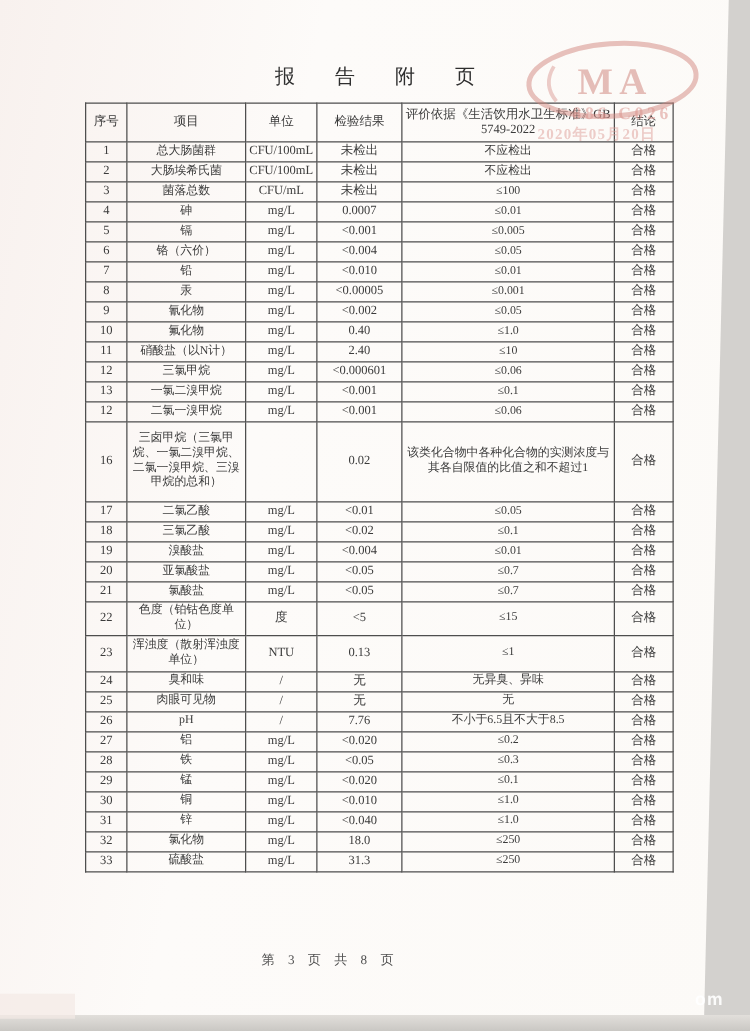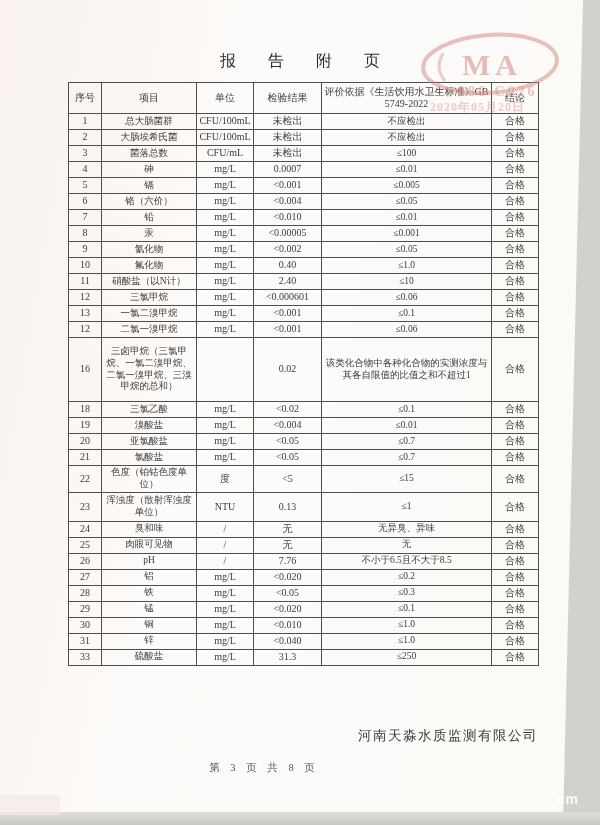--- a/index.html
+++ b/index.html
@@ -223,20 +223,28 @@
         </tr>
         <tr style="height: 64px;">
           <td>16</td>
           <td class="c-item">三卤甲烷（三氯甲烷、一氯二溴甲烷、二氯一溴甲烷、三溴甲烷的总和）</td>
           <td></td>
           <td>0.02</td>
           <td class="c-std">该类化合物中各种化合物的实测浓度与其各自限值的比值之和不超过1</td>
           <td>合格</td>
         </tr>
         <tr>
+          <td>17</td>
+          <td class="c-item">二氯乙酸</td>
+          <td>mg/L</td>
+          <td>&lt;0.01</td>
+          <td class="c-std">≤0.05</td>
+          <td>合格</td>
+        </tr>
+        <tr>
           <td>18</td>
           <td class="c-item">三氯乙酸</td>
           <td>mg/L</td>
           <td>&lt;0.02</td>
           <td class="c-std">≤0.1</td>
           <td>合格</td>
         </tr>
         <tr>
           <td>19</td>
           <td class="c-item">溴酸盐</td>
@@ -332,20 +340,28 @@
           <td>&lt;0.010</td>
           <td class="c-std">≤1.0</td>
           <td>合格</td>
         </tr>
         <tr>
           <td>31</td>
           <td class="c-item">锌</td>
           <td>mg/L</td>
           <td>&lt;0.040</td>
           <td class="c-std">≤1.0</td>
+          <td>合格</td>
+        </tr>
+        <tr>
+          <td>32</td>
+          <td class="c-item">氯化物</td>
+          <td>mg/L</td>
+          <td>18.0</td>
+          <td class="c-std">≤250</td>
           <td>合格</td>
         </tr>
         <tr>
           <td>33</td>
           <td class="c-item">硫酸盐</td>
           <td>mg/L</td>
           <td>31.3</td>
           <td class="c-std">≤250</td>
           <td>合格</td>
         </tr>
@@ -355,17 +371,16 @@
   <svg class="stamp" width="150" height="74" viewBox="0 0 150 74">
     <g transform="rotate(-4 78 40)">
       <ellipse cx="80" cy="40" rx="67" ry="29" fill="none" stroke="rgba(210,133,126,0.5)" stroke-width="4"></ellipse>
       <path d="M 34 26 Q 24 40 34 54" fill="none" stroke="rgba(210,133,126,0.4)" stroke-width="3"></path>
     </g>
     <text x="82" y="51" text-anchor="middle" font-family="Liberation Serif, serif" font-size="30" font-weight="bold" fill="rgba(200,112,105,0.45)" letter-spacing="5">MA</text>
   </svg>
   <div class="stamp-text1">886 C026</div>
   <div class="stamp-text2">2020年05月20日</div>
 
-  <div class="company">河南天淼水质监测有限公司</div>
   <div class="page-footer">第 3 页  共 8 页</div>
 
   <div class="site-watermark">om</div>
 </div>
 
 </body></html>

